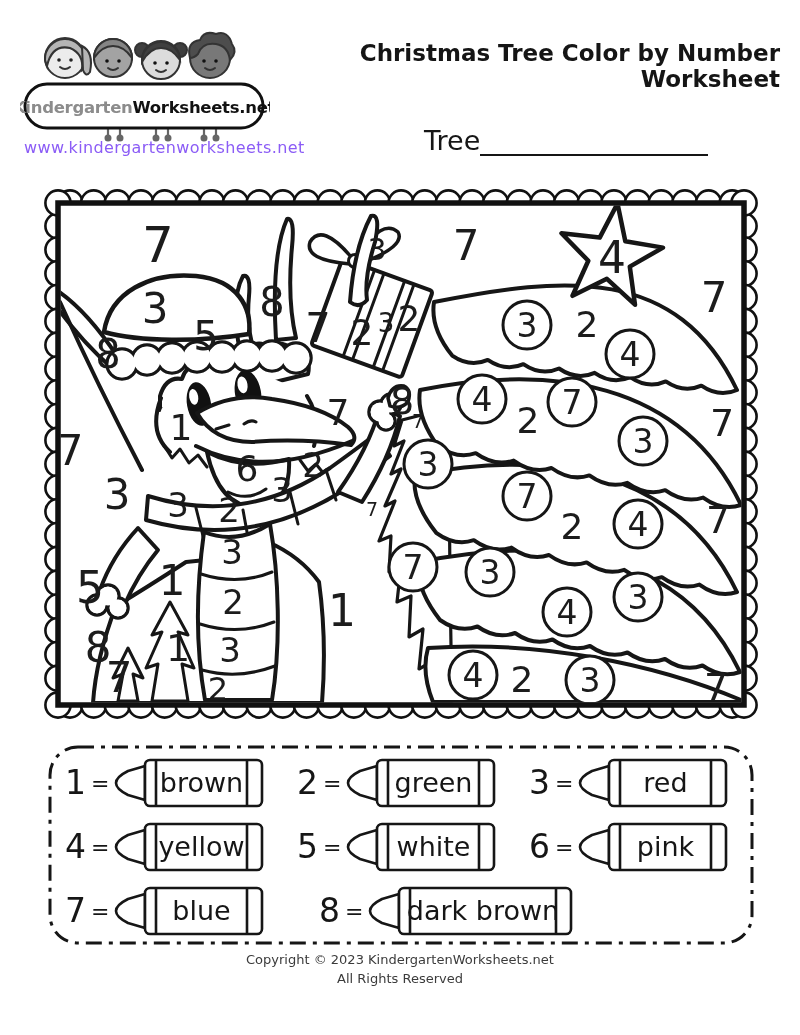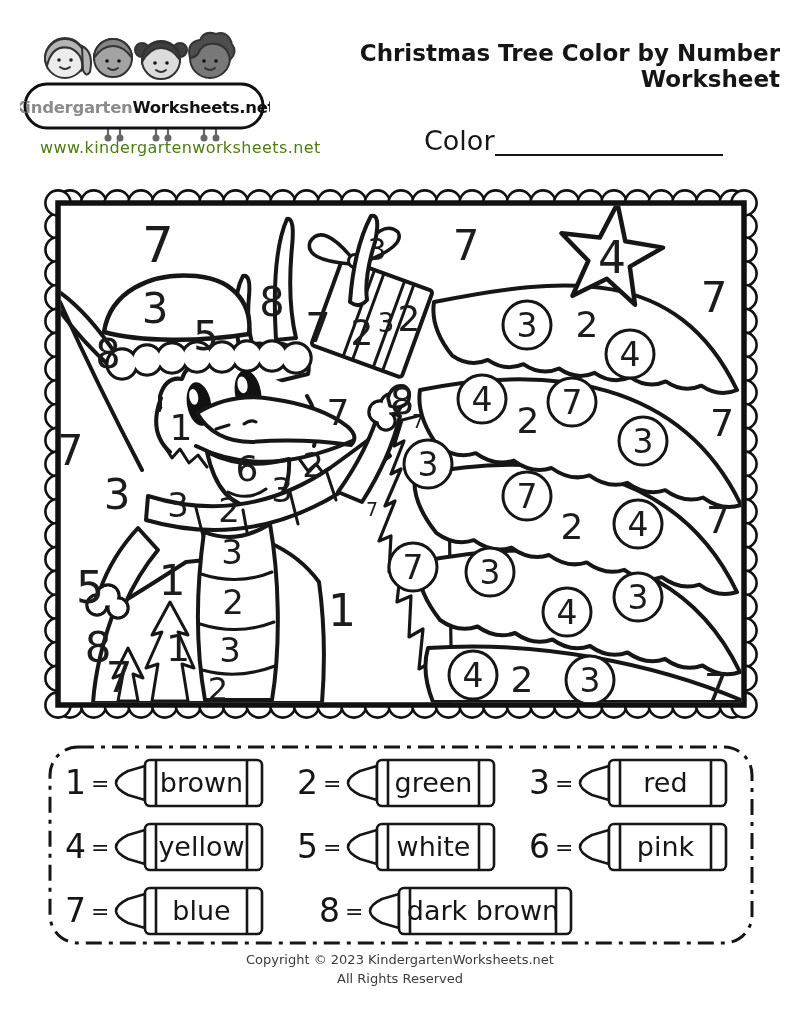--- a/index.html
+++ b/index.html
@@ -1,20 +1,20 @@
 <!DOCTYPE html>
 <html><head>
 <meta charset="utf-8">
 <style>
   html,body{margin:0;padding:0;background:#fff;}
   .page{position:relative;width:800px;height:1035px;background:#fff;overflow:hidden;
         font-family:"DejaVu Sans",sans-serif;color:#111;}
   .abs{position:absolute;}
   #logo-svg{left:20px;top:18px;}
-  .site-url{left:40px;top:138px;font-size:16px;color:#4d7c0f;letter-spacing:.4px;}
+  .site-url{left:24px;top:138px;font-size:16px;color:#8b5cf6;letter-spacing:.4px;}
   .worksheet-title{left:240px;top:40px;width:540px;text-align:right;font-size:23px;
         font-weight:bold;color:#151515;font-family:"DejaVu Sans",sans-serif;}
   .name-row{left:424px;top:124px;display:flex;align-items:flex-end;}
   .name-label{font-size:27px;color:#161616;}
   .name-line{display:inline-block;width:228px;height:30px;border-bottom:2.5px solid #151515;}
   .footer{left:0;width:800px;text-align:center;color:#3b3b3b;}
   .footer-line1{top:952px;font-size:13px;}
   .footer-line2{top:971px;font-size:13px;}
   svg text{font-family:"DejaVu Sans",sans-serif;}
 </style>
@@ -74,21 +74,21 @@
 
     <rect x="5" y="66" width="238" height="44" rx="22" fill="#fff" stroke="#111" stroke-width="3"></rect>
     <text x="124" y="95" text-anchor="middle" font-size="16.5" font-weight="bold" letter-spacing="-0.3"><tspan fill="#8c8c8c">Kindergarten</tspan><tspan fill="#111">Worksheets.net</tspan></text>
   </svg>
 
   <div class="abs site-url">www.kindergartenworksheets.net</div>
 
   <div class="abs worksheet-title">Christmas Tree Color by Number Worksheet</div>
 
   <div class="abs name-row">
-    <span class="name-label">Color</span>
+    <span class="name-label">Tree</span>
     <span class="name-line"></span>
   </div>
 
   <svg id="picture" class="abs" style="left:40px;top:183px;" width="722" height="550" viewBox="40 183 722 550">
     <defs>
       <clipPath id="innerClip">
           <rect x="60.5" y="205.5" width="681" height="497"></rect>
         </clipPath>
     </defs>
 

